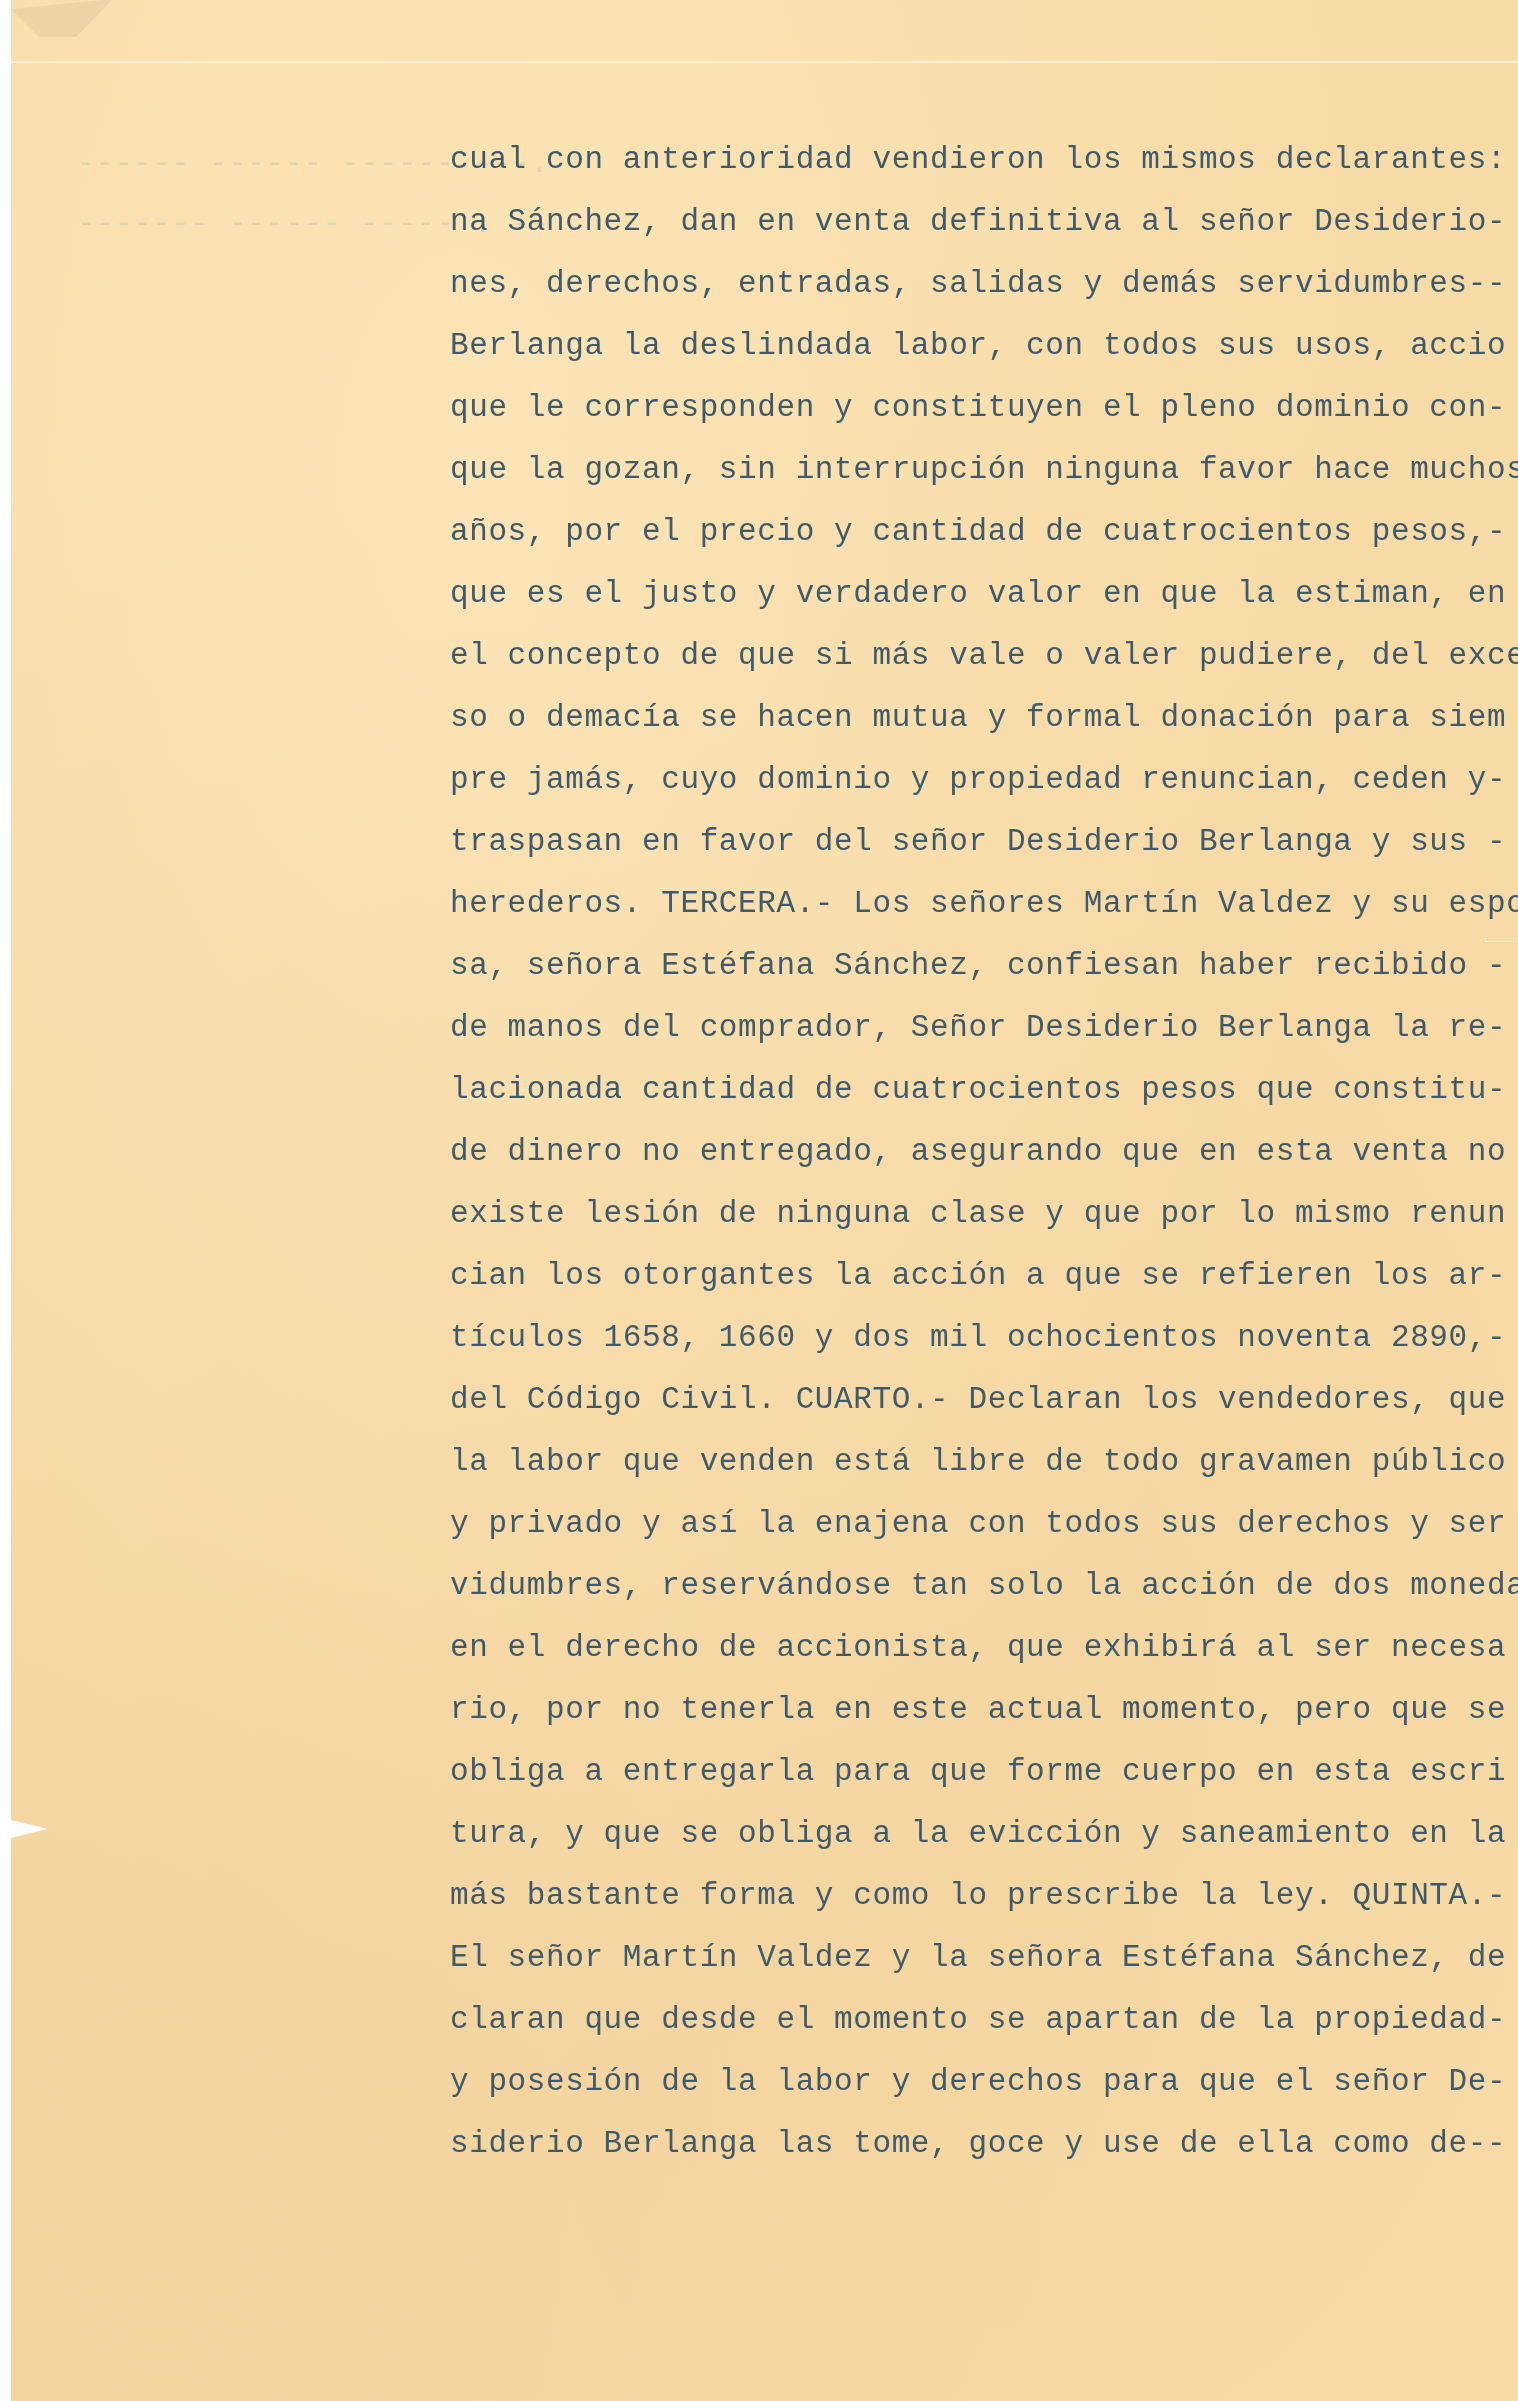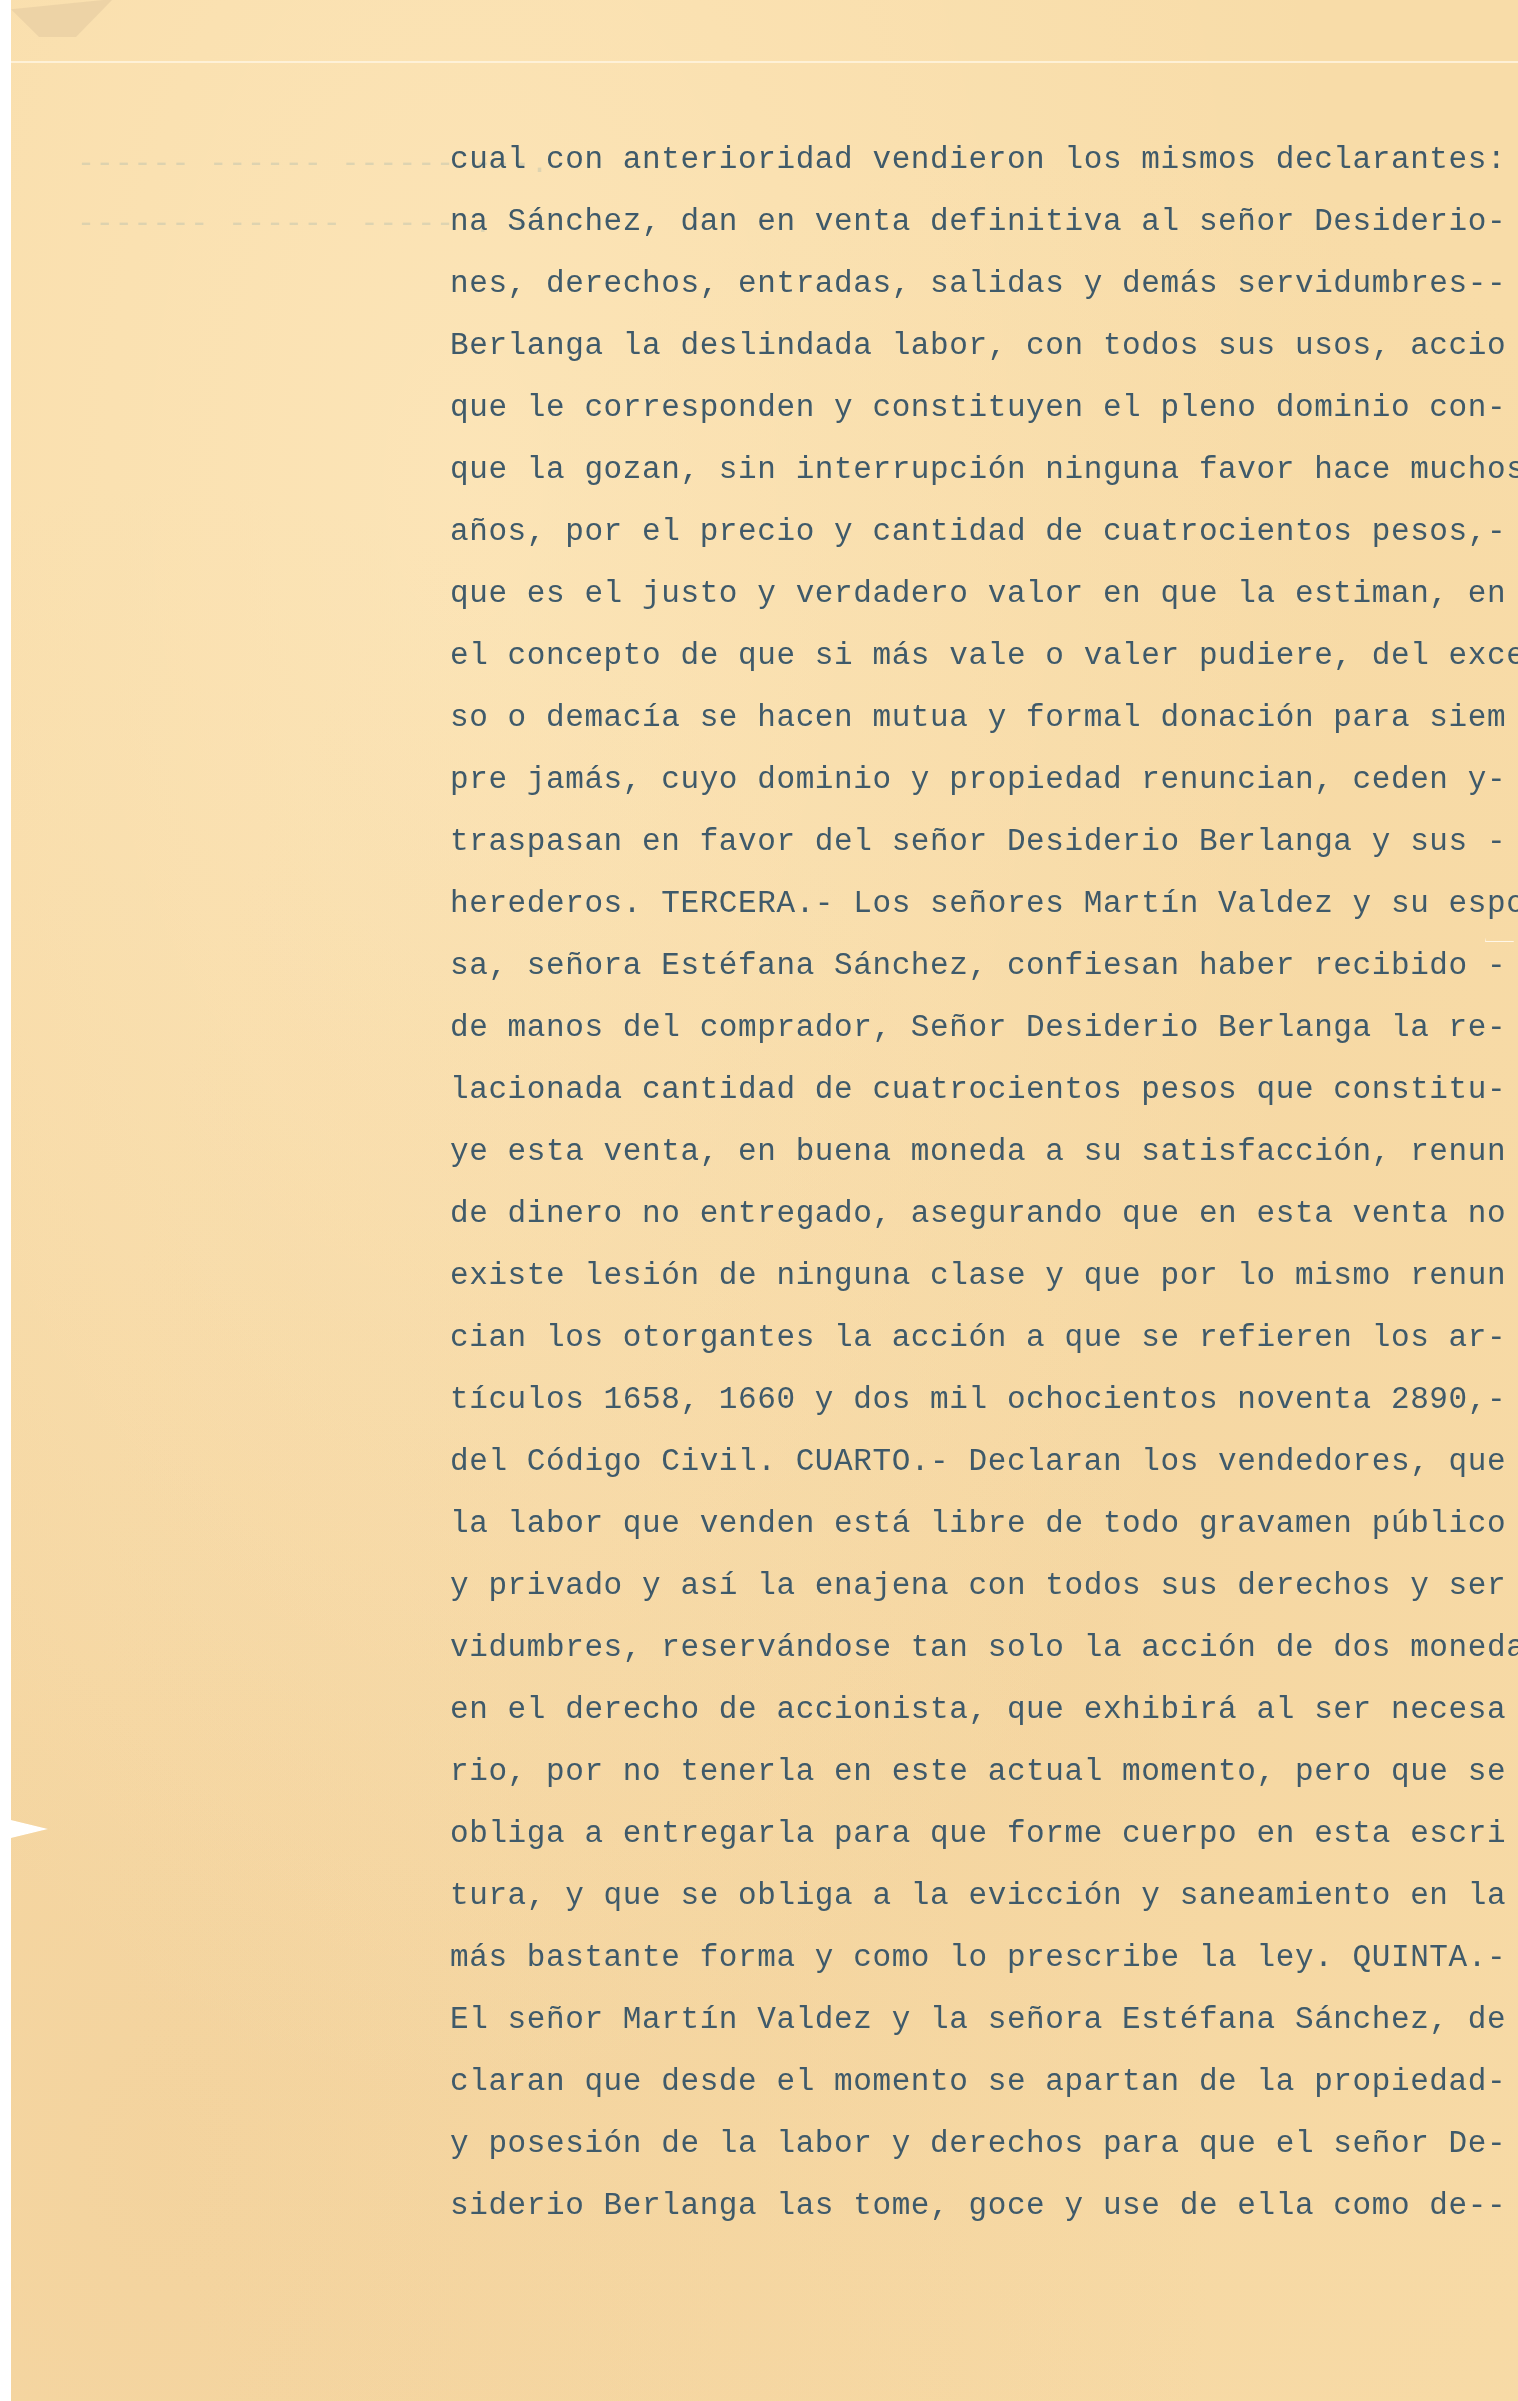--- a/index.html
+++ b/index.html
@@ -100,21 +100,20 @@
     <span class="line">años, por el precio y cantidad de cuatrocientos pesos,-</span>
     <span class="line">que es el justo y verdadero valor en que la estiman, en</span>
     <span class="line">el concepto de que si más vale o valer pudiere, del exce</span>
     <span class="line">so o demacía se hacen mutua y formal donación para siem</span>
     <span class="line">pre jamás, cuyo dominio y propiedad renuncian, ceden y-</span>
     <span class="line">traspasan en favor del señor Desiderio Berlanga y sus -</span>
     <span class="line">herederos. TERCERA.- Los señores Martín Valdez y su espo</span>
     <span class="line">sa, señora Estéfana Sánchez, confiesan haber recibido -</span>
     <span class="line">de manos del comprador, Señor Desiderio Berlanga la re-</span>
     <span class="line">lacionada cantidad de cuatrocientos pesos que constitu-</span>
-    <span class="line">ye esta venta, en buena moneda a su satisfacción, renun</span>
     <span class="line">de dinero no entregado, asegurando que en esta venta no</span>
     <span class="line">existe lesión de ninguna clase y que por lo mismo renun</span>
     <span class="line">cian los otorgantes la acción a que se refieren los ar-</span>
     <span class="line">tículos 1658, 1660 y dos mil ochocientos noventa 2890,-</span>
     <span class="line">del Código Civil. CUARTO.- Declaran los vendedores, que</span>
     <span class="line">la labor que venden está libre de todo gravamen público</span>
     <span class="line">y privado y así la enajena con todos sus derechos y ser</span>
     <span class="line">vidumbres, reservándose tan solo la acción de dos moneda</span>
     <span class="line">en el derecho de accionista, que exhibirá al ser necesa</span>
     <span class="line">rio, por no tenerla en este actual momento, pero que se</span>

